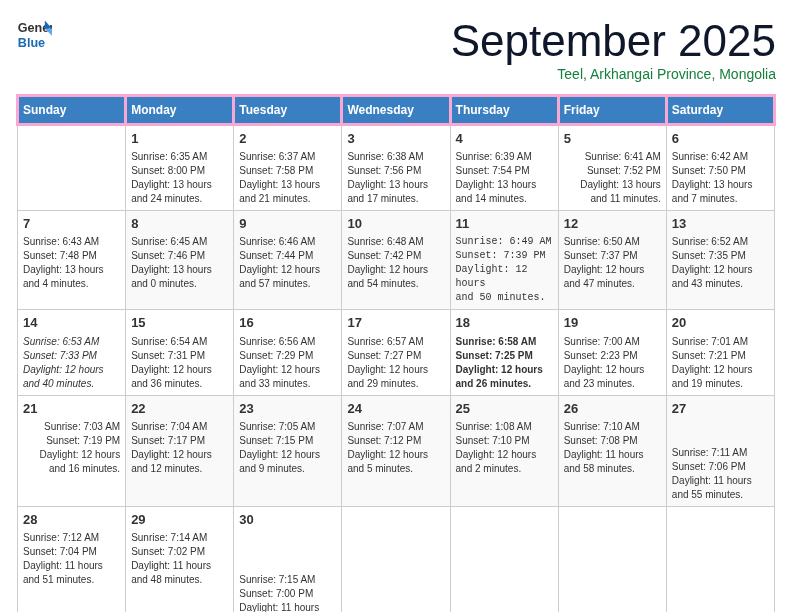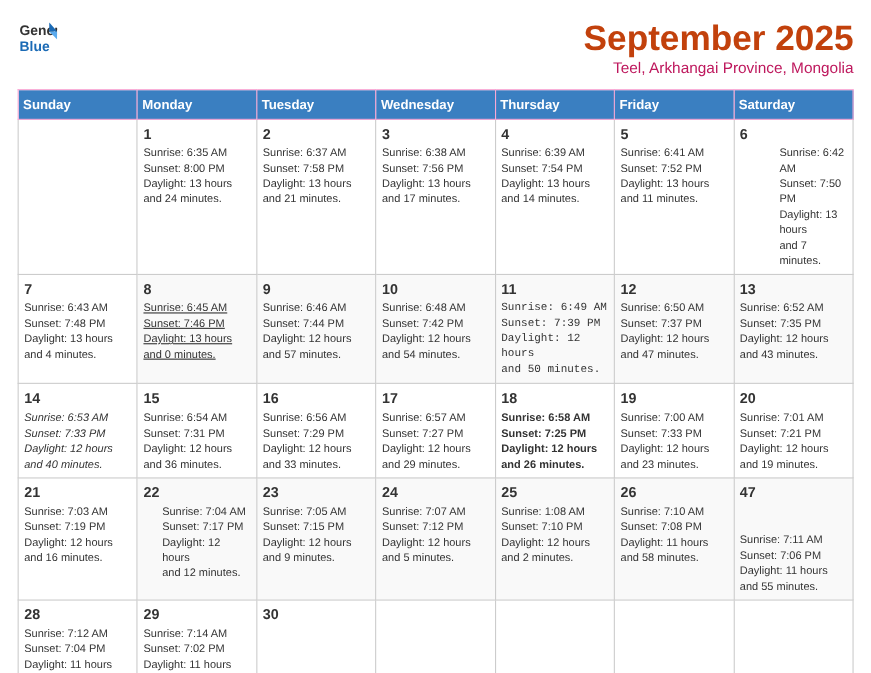--- a/index.html
+++ b/index.html
@@ -22,41 +22,41 @@
       gap: 4px;
     }
     .logo-icon {
       width: 36px;
       height: 36px;
     }
     .title-section {
       text-align: right;
     }
     .month-title {
-      font-size: 32px;
-      font-weight: bold;
-      color: #c2410c;
+      font-size: 44px;
+      font-weight: normal;
+      color: #0f172a;
     }
     .location {
       font-size: 14px;
-      color: #be185d;
+      color: #15803d;
     }
     table {
       width: 100%;
       border-collapse: collapse;
       font-size: 11px;
     }
     thead tr th {
       background-color: #3a7fc1;
       color: #fff;
       padding: 6px 4px;
       text-align: left;
       font-size: 12px;
       font-weight: bold;
-      border: 1px solid #f9a8d4;
+      border: 3px solid #f9a8d4;
     }
     tbody tr td {
       vertical-align: top;
       padding: 4px 5px;
       border: 1px solid #ccc;
       width: 108px;
       min-height: 80px;
       color: #333;
       line-height: 1.4;
     }
@@ -133,44 +133,44 @@
         </td>
         <td>
           <span class="day-number">4</span>
           <div class="day-info" style="white-space: pre-line;">Sunrise: 6:39 AM
 Sunset: 7:54 PM
 Daylight: 13 hours
 and 14 minutes.</div>
         </td>
         <td>
           <span class="day-number">5</span>
-          <div class="day-info" style="white-space: pre-line;">Sunrise: 6:41 AM
+          <div class="day-info" style="white-space: pre-line; text-align: right;">Sunrise: 6:41 AM
 Sunset: 7:52 PM
 Daylight: 13 hours
 and 11 minutes.</div>
         </td>
         <td>
           <span class="day-number">6</span>
-          <div class="day-info" style="white-space: pre-line; margin-left: 36px;">Sunrise: 6:42 AM
+          <div class="day-info" style="white-space: pre-line;">Sunrise: 6:42 AM
 Sunset: 7:50 PM
 Daylight: 13 hours
 and 7 minutes.</div>
         </td>
       </tr>
       <tr>
         <td>
           <span class="day-number">7</span>
           <div class="day-info" style="white-space: pre-line;">Sunrise: 6:43 AM
 Sunset: 7:48 PM
 Daylight: 13 hours
 and 4 minutes.</div>
         </td>
         <td>
           <span class="day-number">8</span>
-          <div class="day-info" style="white-space: pre-line; text-decoration: underline;">Sunrise: 6:45 AM
+          <div class="day-info" style="white-space: pre-line;">Sunrise: 6:45 AM
 Sunset: 7:46 PM
 Daylight: 13 hours
 and 0 minutes.</div>
         </td>
         <td>
           <span class="day-number">9</span>
           <div class="day-info" style="white-space: pre-line;">Sunrise: 6:46 AM
 Sunset: 7:44 PM
 Daylight: 12 hours
 and 57 minutes.</div>
@@ -236,43 +236,43 @@
         <td>
           <span class="day-number">18</span>
           <div class="day-info" style="white-space: pre-line; font-weight: bold;">Sunrise: 6:58 AM
 Sunset: 7:25 PM
 Daylight: 12 hours
 and 26 minutes.</div>
         </td>
         <td>
           <span class="day-number">19</span>
           <div class="day-info" style="white-space: pre-line;">Sunrise: 7:00 AM
-Sunset: 7:33 PM
+Sunset: 2:23 PM
 Daylight: 12 hours
 and 23 minutes.</div>
         </td>
         <td>
           <span class="day-number">20</span>
           <div class="day-info" style="white-space: pre-line;">Sunrise: 7:01 AM
 Sunset: 7:21 PM
 Daylight: 12 hours
 and 19 minutes.</div>
         </td>
       </tr>
       <tr>
         <td>
           <span class="day-number">21</span>
-          <div class="day-info" style="white-space: pre-line;">Sunrise: 7:03 AM
+          <div class="day-info" style="white-space: pre-line; text-align: right;">Sunrise: 7:03 AM
 Sunset: 7:19 PM
 Daylight: 12 hours
 and 16 minutes.</div>
         </td>
         <td>
           <span class="day-number">22</span>
-          <div class="day-info" style="white-space: pre-line; margin-left: 17px;">Sunrise: 7:04 AM
+          <div class="day-info" style="white-space: pre-line;">Sunrise: 7:04 AM
 Sunset: 7:17 PM
 Daylight: 12 hours
 and 12 minutes.</div>
         </td>
         <td>
           <span class="day-number">23</span>
           <div class="day-info" style="white-space: pre-line;">Sunrise: 7:05 AM
 Sunset: 7:15 PM
 Daylight: 12 hours
 and 9 minutes.</div>
@@ -292,21 +292,21 @@
 and 2 minutes.</div>
         </td>
         <td>
           <span class="day-number">26</span>
           <div class="day-info" style="white-space: pre-line;">Sunrise: 7:10 AM
 Sunset: 7:08 PM
 Daylight: 11 hours
 and 58 minutes.</div>
         </td>
         <td>
-          <span class="day-number">47</span>
+          <span class="day-number">27</span>
           <div class="day-info" style="white-space: pre-line; margin-top: 28px;">Sunrise: 7:11 AM
 Sunset: 7:06 PM
 Daylight: 11 hours
 and 55 minutes.</div>
         </td>
       </tr>
       <tr>
         <td>
           <span class="day-number">28</span>
           <div class="day-info" style="white-space: pre-line;">Sunrise: 7:12 AM

